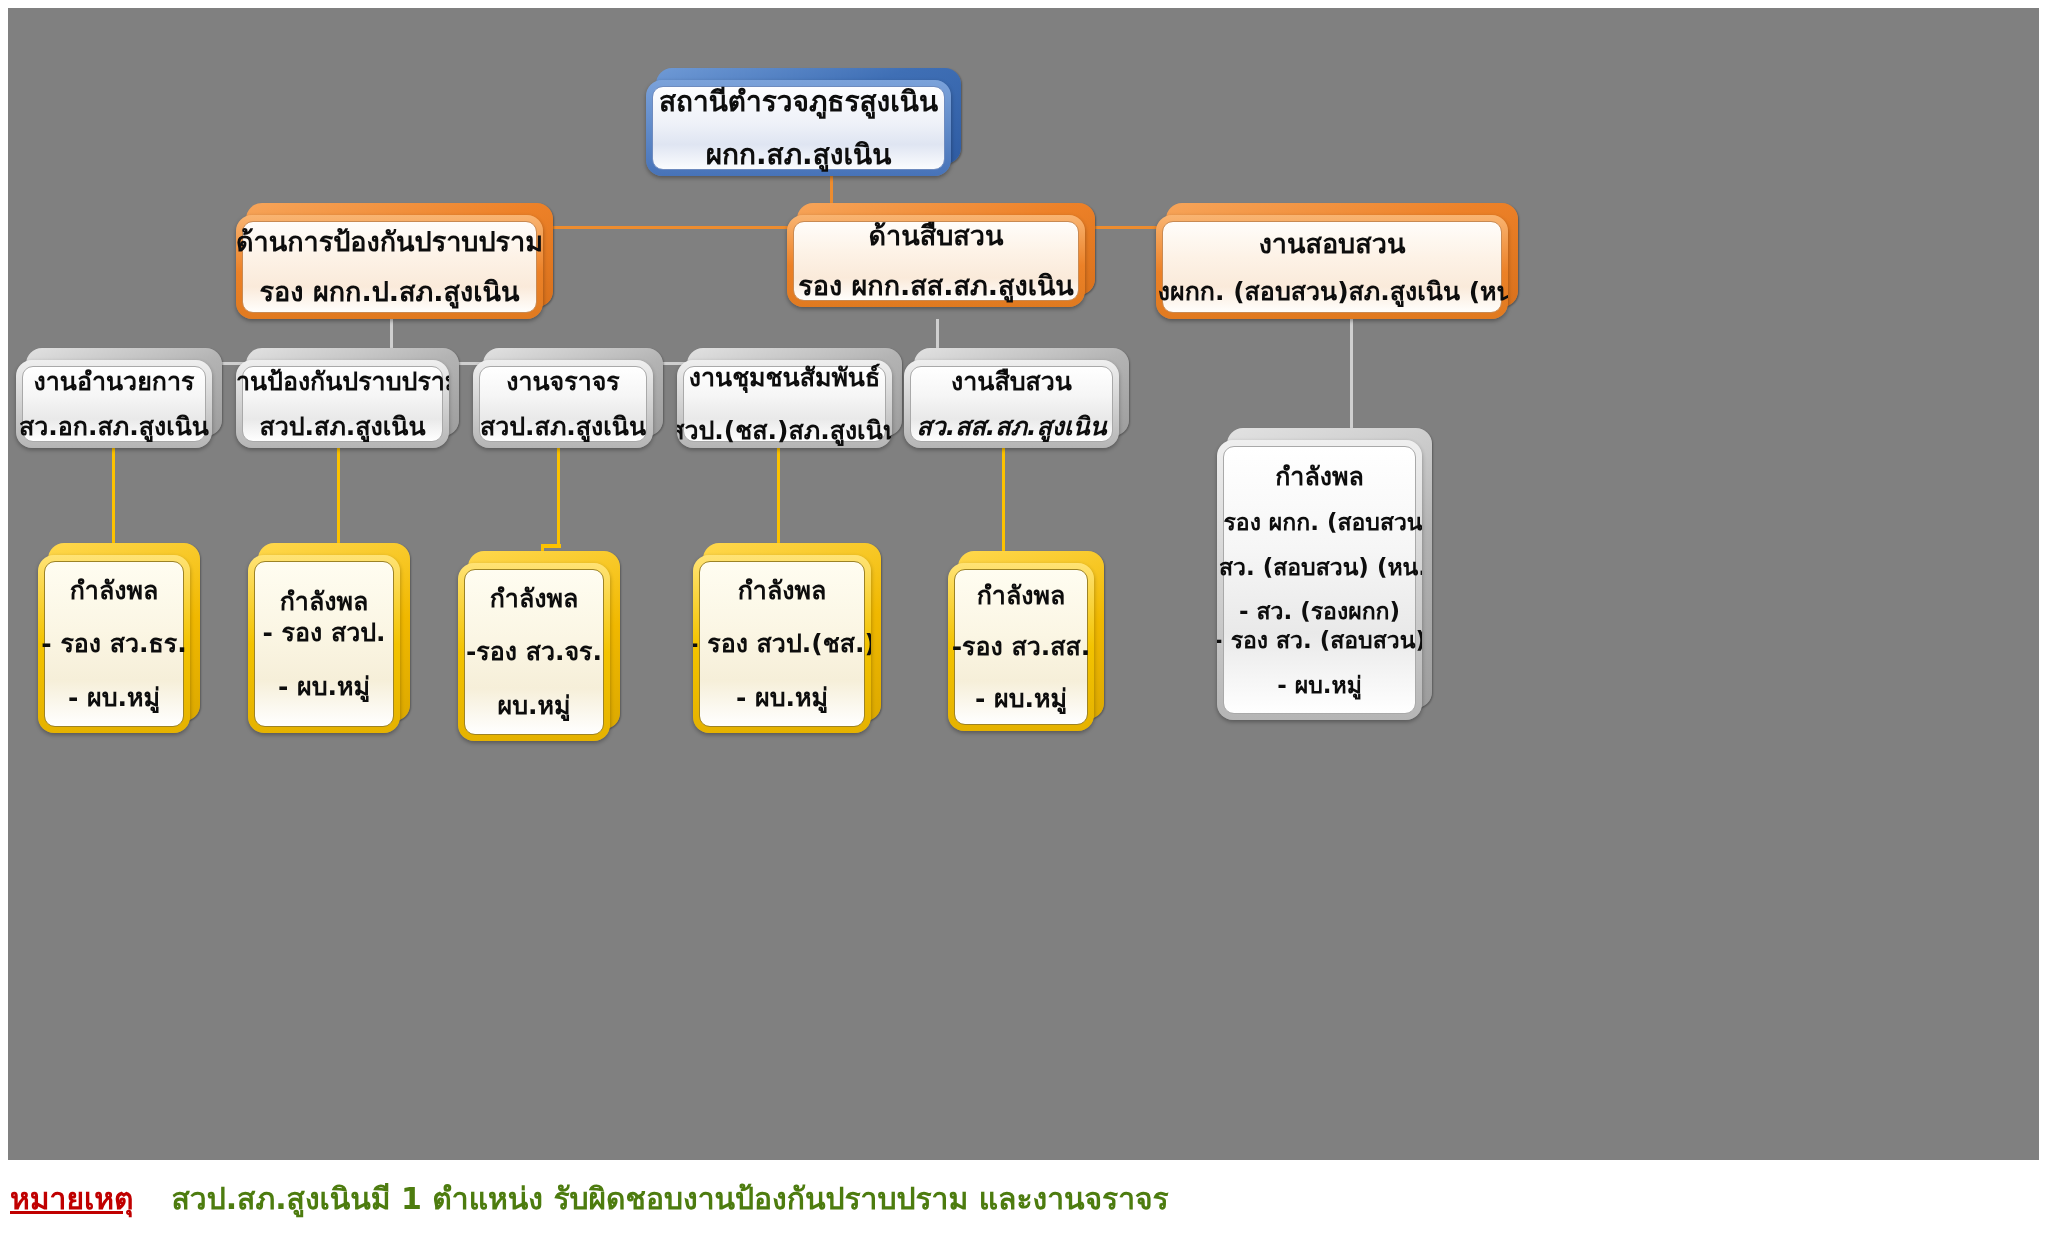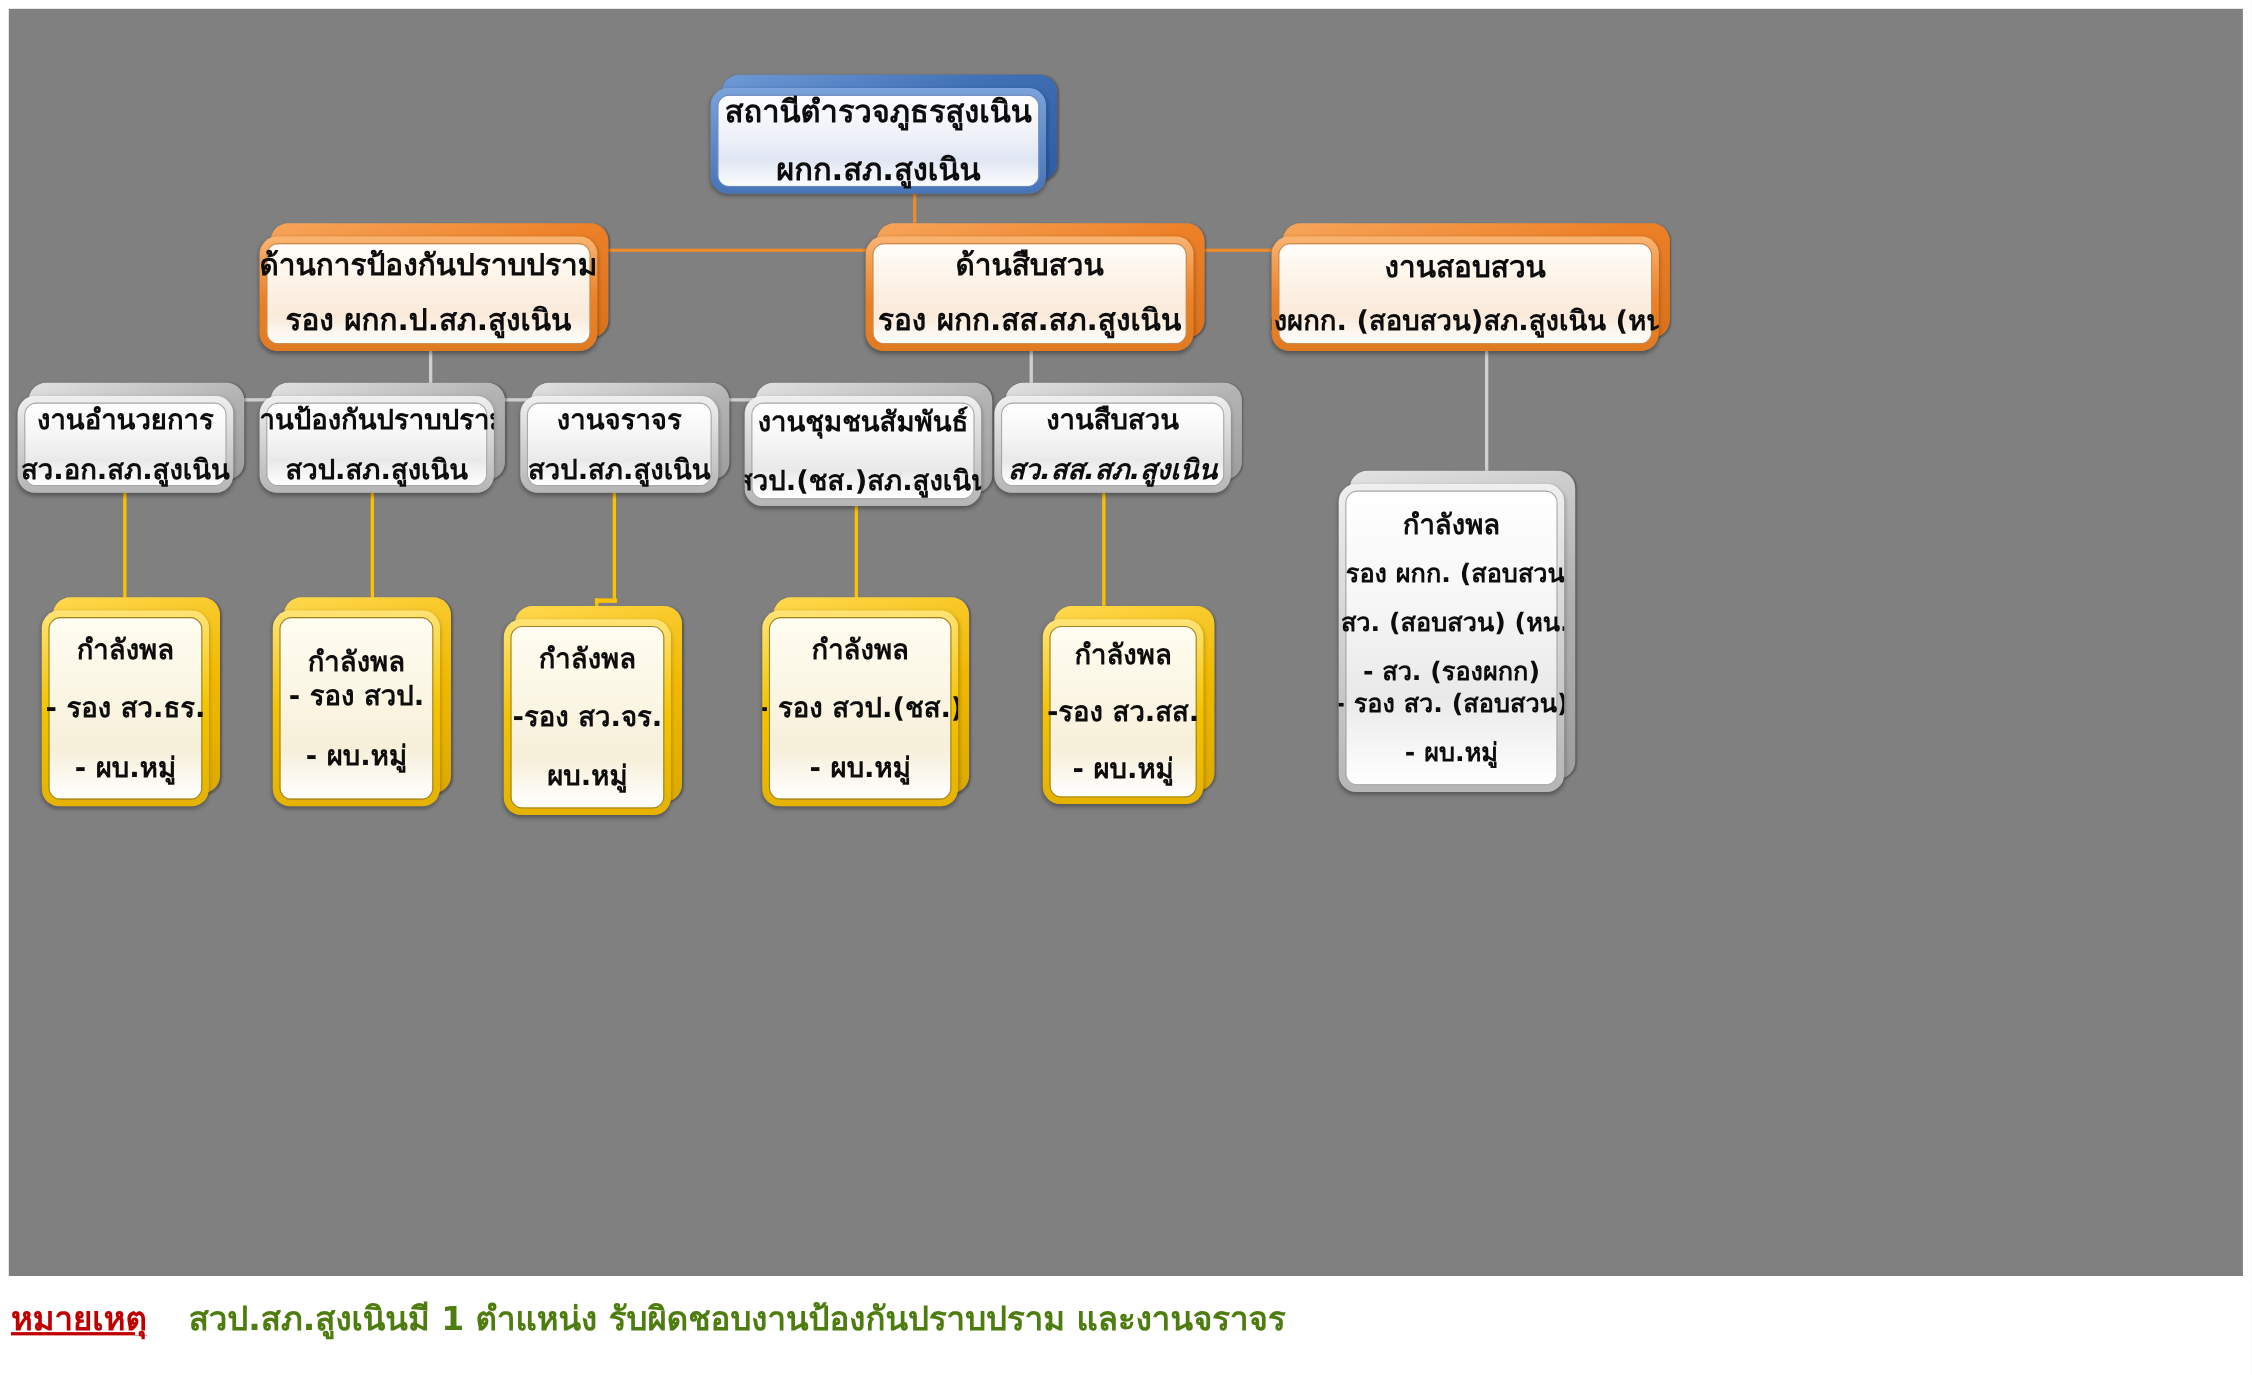--- a/index.html
+++ b/index.html
@@ -228,21 +228,21 @@
     <div class="node orange" style="left:228px; top:207px; width:307px; height:104px;">
       <div class="shadow"></div>
       <div class="face">
         <div class="inner">
           <span class="line">ด้านการป้องกันปราบปราม</span>
           <span class="line" style="margin-top:16px;">รอง ผกก.ป.สภ.สูงเนิน</span>
         </div>
       </div>
     </div>
 
-    <div class="node orange" style="left:779px; top:207px; width:298px; height:104px;">
+    <div class="node orange" style="left:779px; top:207px; width:298px; height:92px;">
       <div class="shadow"></div>
       <div class="face">
         <div class="inner">
           <span class="line">ด้านสืบสวน</span>
           <span class="line" style="margin-top:16px;">รอง ผกก.สส.สภ.สูงเนิน</span>
         </div>
       </div>
     </div>
 
     <div class="node orange" style="left:1148px; top:207px; width:352px; height:104px;">
@@ -278,21 +278,21 @@
     <div class="node grey" style="left:465px; top:352px; width:180px; height:88px;">
       <div class="shadow"></div>
       <div class="face">
         <div class="inner">
           <span class="line">งานจราจร</span>
           <span class="line" style="margin-top:14px;">สวป.สภ.สูงเนิน</span>
         </div>
       </div>
     </div>
 
-    <div class="node grey" style="left:669px; top:352px; width:215px; height:100px;">
+    <div class="node grey" style="left:669px; top:352px; width:215px; height:88px;">
       <div class="shadow"></div>
       <div class="face">
         <div class="inner">
           <span class="line">งานชุมชนสัมพันธ์</span>
           <span class="line" style="margin-top:22px;">สวป.(ชส.)สภ.สูงเนิน</span>
         </div>
       </div>
     </div>
 
     <div class="node grey" style="left:896px; top:352px; width:215px; height:88px;">

